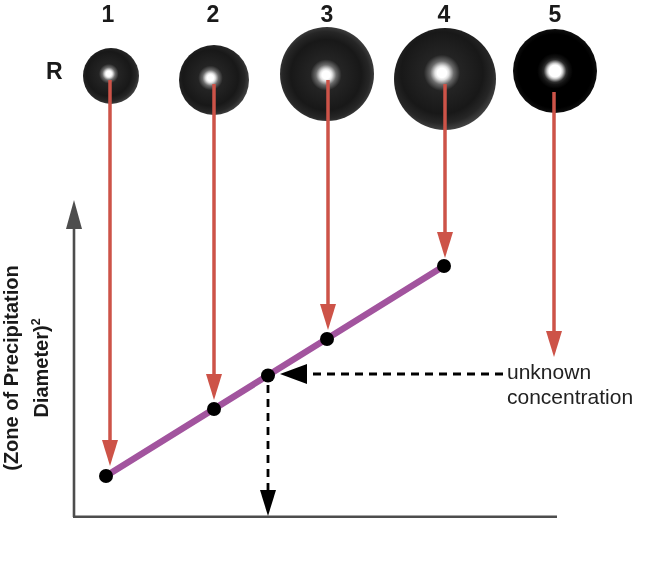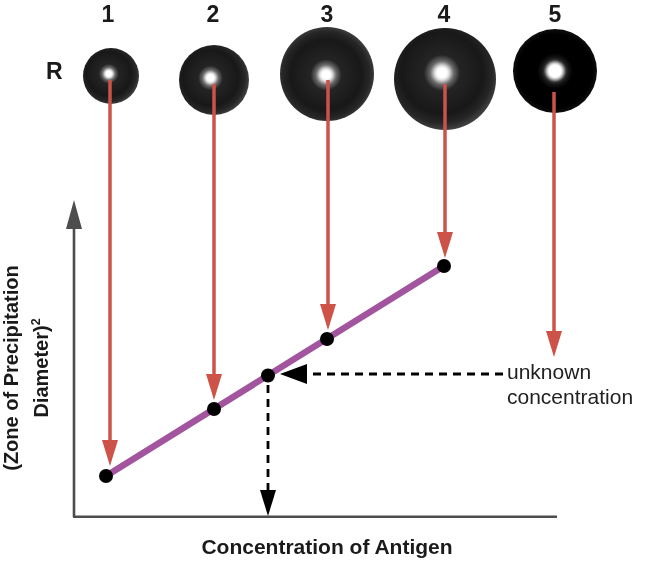--- a/index.html
+++ b/index.html
@@ -181,17 +181,16 @@
       <polygon class="dash-head" points="280,374 307,364 307,384"></polygon>
     </g>
     <g>
       <line class="dash-line" x1="268" y1="385" x2="268" y2="490"></line>
       <polygon class="dash-head" points="268,516 260,490 276,490"></polygon>
     </g>
   </svg>
 
   <div class="y-label"><span>(Zone of Precipitation Diameter)</span><sup>2</sup></div>
 
-  <div class="x-label">Concentration of Antigen</div>
 
   <div class="unknown-note">unknown concentration</div>
 
 </div>
 
 </body></html>

